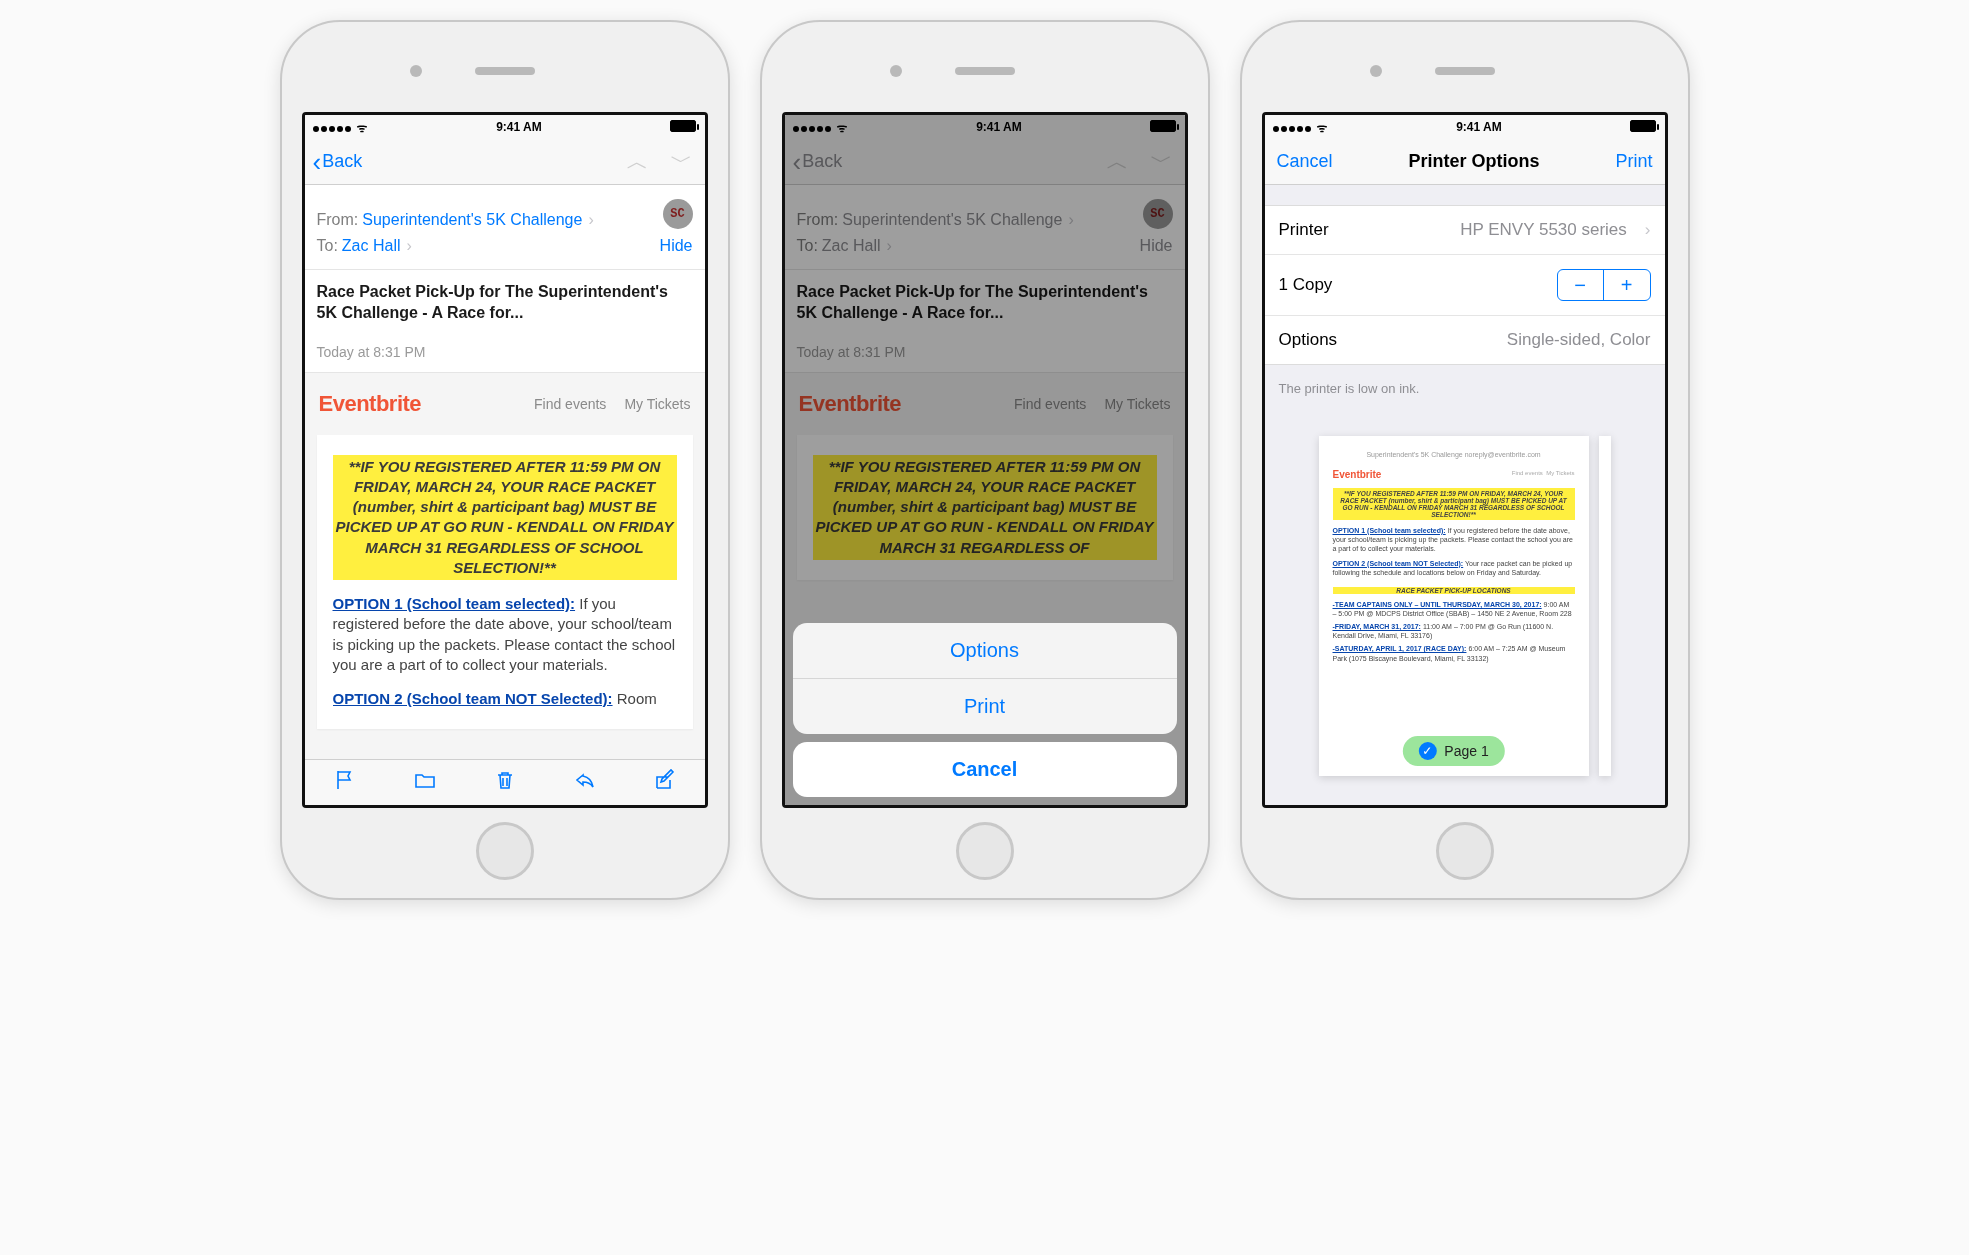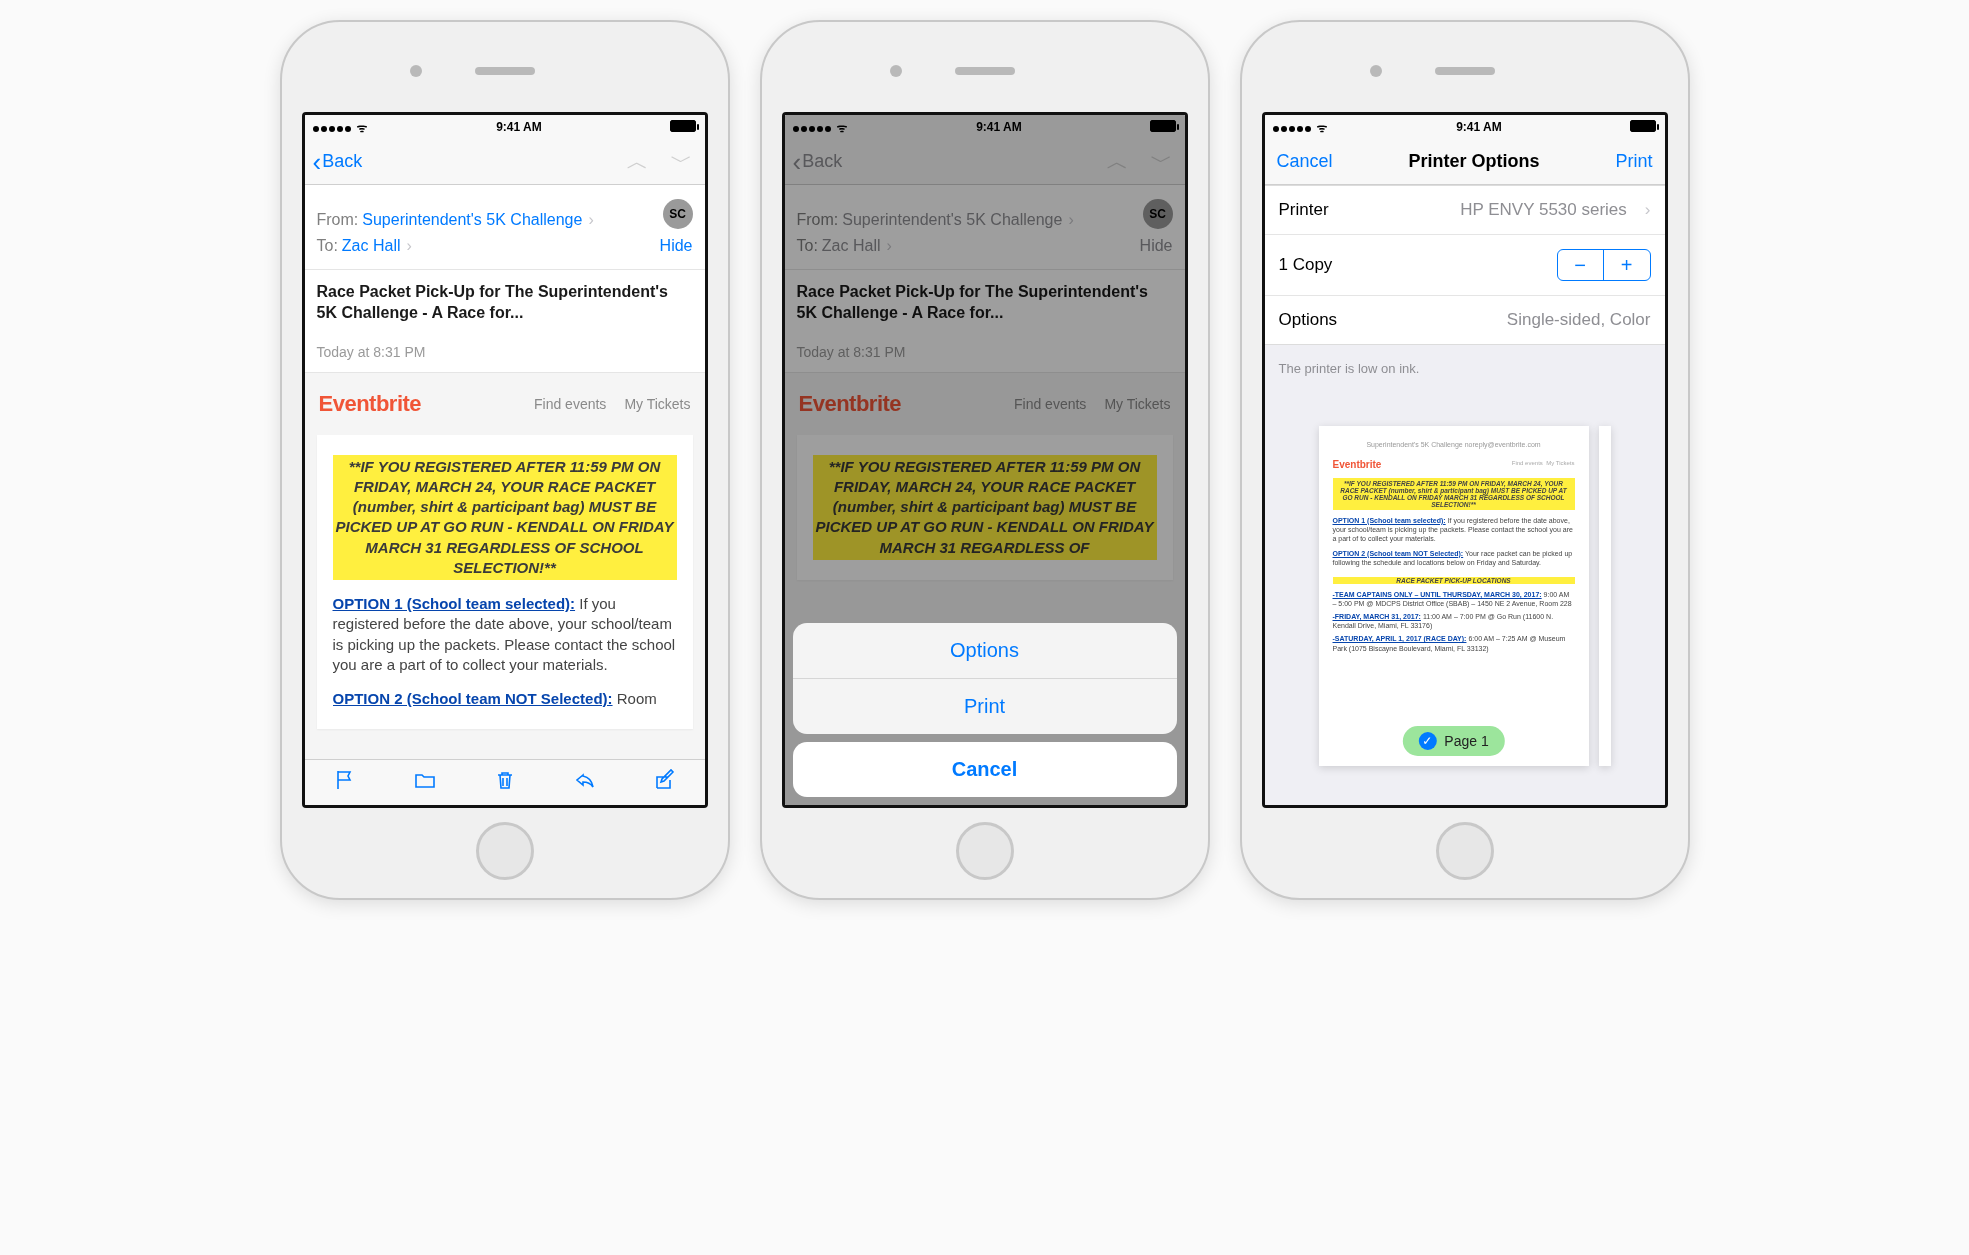--- a/index.html
+++ b/index.html
@@ -64,22 +64,22 @@
   .navbar .arrows span { display:inline-block; }
 
   
   .headerfields { padding: 10px 12px; border-bottom:1px solid #e5e5e5; font-size:16px; }
   .headerfields .row { display:flex; align-items:flex-end; padding:4px 0; }
   .headerfields .lbl { color:#7f7f7f; margin-right:4px; }
   .headerfields .val { color:#007aff; }
   .headerfields .chev { color:#c7c7cc; margin-left:6px; font-size:16px; }
   .headerfields .sc {
     margin-left:auto; width:30px; height:30px; border-radius:50%;
-    background:#9a9a9a; color:#000000; font-size:12px; font-weight:600;
-    display:flex; align-items:center; justify-content:center;
+    background:#9a9a9a; color:#7f1d1d; font-size:12px; font-weight:600;
+    display:flex; align-items:center; justify-content:center;font-family:Liberation Mono, monospace;
   }
   .headerfields .hide { margin-left:auto; color:#007aff; }
 
   .subjectblock { padding: 12px; border-bottom:1px solid #e5e5e5; }
   .subjectblock .subj { font-size:16px; font-weight:600; color:#1a1a1a; line-height:1.3; }
   .subjectblock .time { font-size:14px; color:#9a9a9a; margin-top:20px; }
 
   
   .mailbody { flex:1; overflow:hidden; background:#f5f5f5; }
   .ebbar { display:flex; align-items:center; justify-content:space-between; padding:18px 14px; background:#f5f5f5; }
@@ -103,21 +103,21 @@
   .sheetwrap { position:absolute; left:8px; right:8px; bottom:8px; }
   .sheet { background:rgba(248,248,248,0.96); border-radius:14px; overflow:hidden; margin-bottom:8px; }
   .sheet .item { text-align:center; padding:16px 0; font-size:20px; color:#007aff; border-bottom:1px solid rgba(0,0,0,0.12); }
   .sheet .item:last-child { border-bottom:none; }
   .cancelbtn { background:#fff; border-radius:14px; text-align:center; padding:16px 0; font-size:20px; color:#007aff; font-weight:600; }
 
   
   .p-nav { height:46px; background:#f8f8f8; border-bottom:1px solid #cfcfcf; display:flex; align-items:center; justify-content:space-between; padding:0 12px; }
   .p-nav .link { color:#007aff; font-size:18px; }
   .p-nav .title { font-weight:600; font-size:18px; }
-  .plist { background:#fff; border-top:1px solid #dcdcdc; border-bottom:1px solid #dcdcdc; }
+  .plist { margin-top:20px; background:#fff; border-top:1px solid #dcdcdc; border-bottom:1px solid #dcdcdc; }
   .prow { display:flex; align-items:center; justify-content:space-between; padding:14px 14px; border-bottom:1px solid #e5e5e5; font-size:17px; }
   .prow:last-child { border-bottom:none; }
   .prow .rval { color:#8e8e93; display:flex; align-items:center; gap:18px; }
   .stepper { display:flex; border:1px solid #007aff; border-radius:6px; overflow:hidden; }
   .stepper span { width:46px; height:30px; display:flex; align-items:center; justify-content:center; color:#007aff; font-size:20px; }
   .stepper span:first-child { border-right:1px solid #007aff; }
   .hint { color:#8e8e93; font-size:13px; padding:10px 14px;margin-top:6px; }
   .previewarea { flex:1; background:#efeff4; display:flex; align-items:center; justify-content:center; padding:12px; gap:10px; }
   .pagecard { width:270px; height:340px; background:#fff; box-shadow:0 2px 8px rgba(0,0,0,0.15); padding:14px; font-size:7px; color:#444; position:relative; }
   .pagecard .tiny { font-size:7px; line-height:1.3; }

